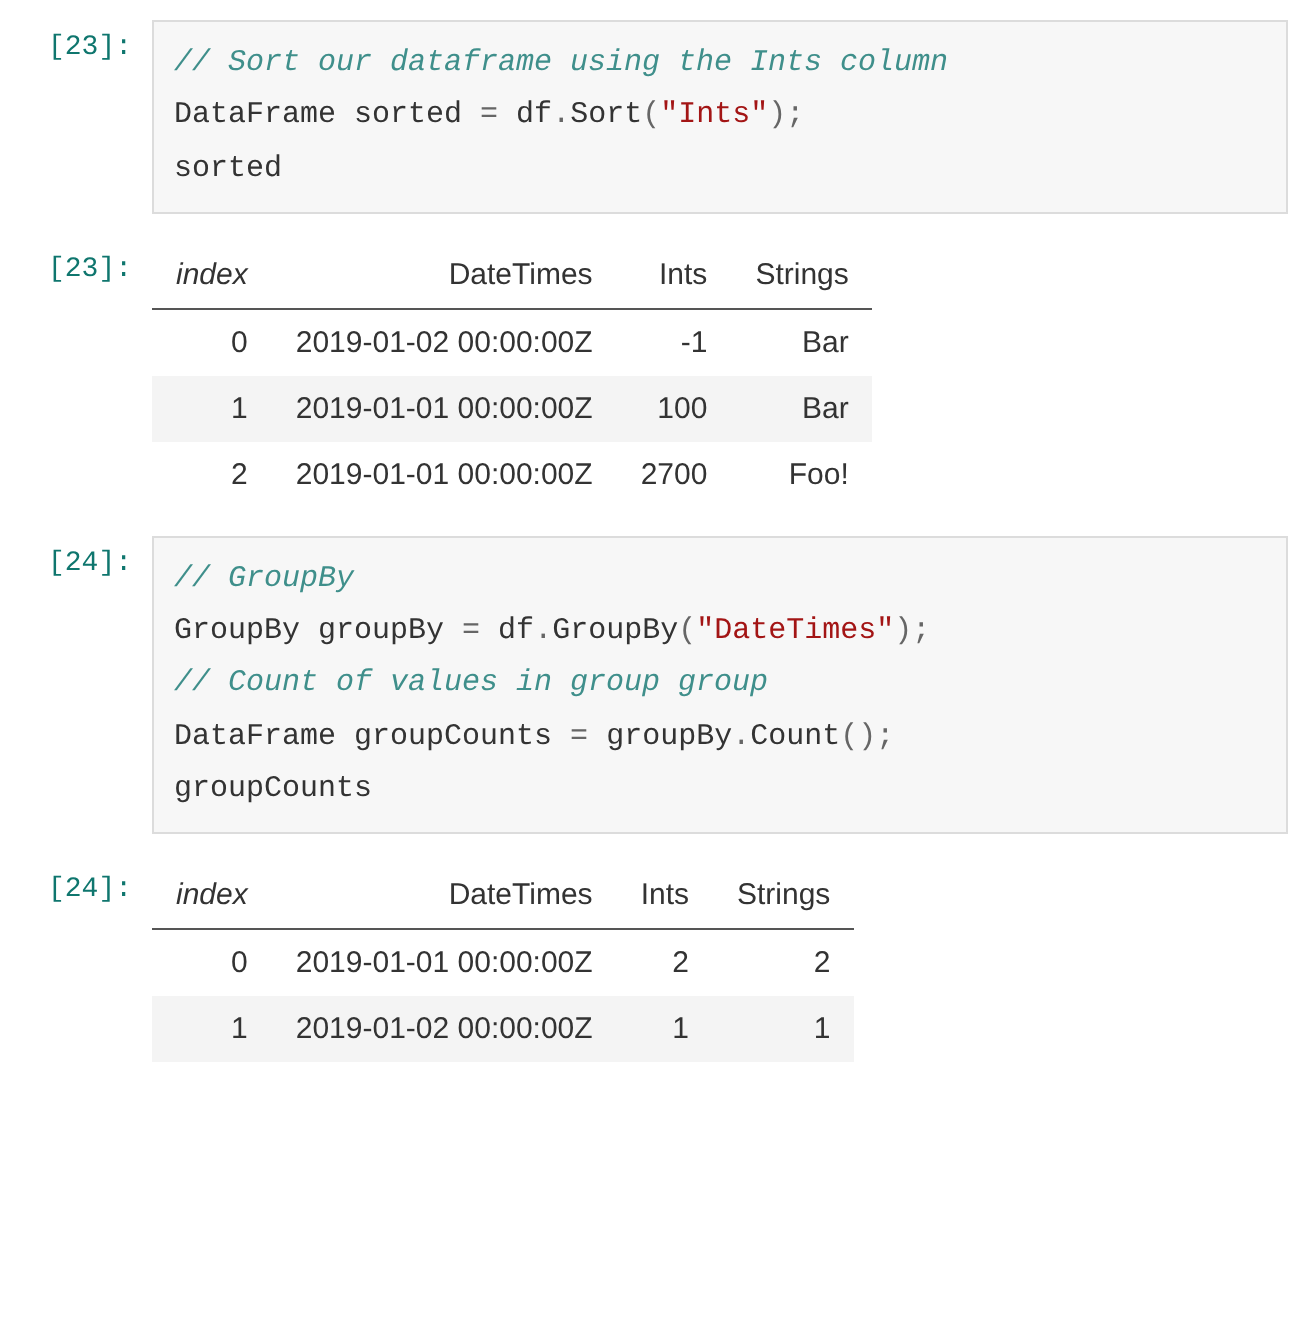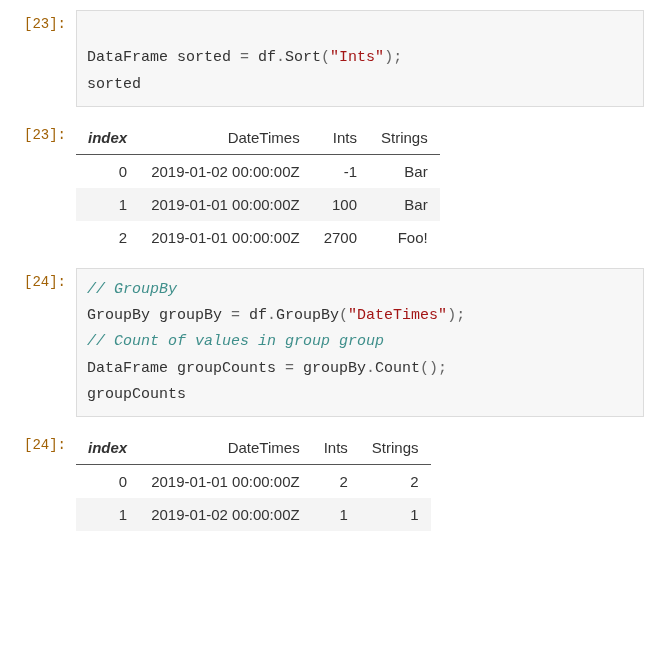--- a/index.html
+++ b/index.html
@@ -14,21 +14,21 @@
   }
   .cell {
     display: flex;
     margin-bottom: 14px;
   }
   .prompt {
     flex: 0 0 64px;
     text-align: right;
     padding-right: 10px;
     padding-top: 6px;
-    color: #a16207;
+    color: #0f766e;
     font-family: Consolas, "Courier New", monospace;
     font-size: 14px;
   }
   .body {
     flex: 1;
     min-width: 0;
   }
   .code-block {
     background: #f7f7f7;
     border: 1px solid #dcdcdc;
@@ -52,32 +52,32 @@
     padding: 8px 12px;
     text-align: right;
   }
   .df-table thead th {
     border-bottom: 1px solid #555;
     font-weight: 400;
     font-style: normal;
   }
   .df-table thead th.idx {
     font-style: italic;
-    font-weight: 700;
+    font-weight: 400;
   }
   .df-table tbody tr.odd { background: #f4f4f4; }
   .df-table tbody tr.even { background: #ffffff; }
 </style>
 </head>
 <body>
 
 <div class="cell">
   <div class="prompt">[23]:</div>
   <div class="body">
-    <div class="code-block" id="code-0">
+    <div class="code-block" id="code-0"><span class="comment">// Sort our dataframe using the Ints column</span>
 DataFrame sorted <span class="punct">=</span> df<span class="punct">.</span>Sort<span class="punct">(</span><span class="string">"Ints"</span><span class="punct">);</span>
 sorted</div>
   </div>
 </div>
 
 <div class="cell">
   <div class="prompt">[23]:</div>
   <div class="body">
     <table class="df-table">
       <thead>

